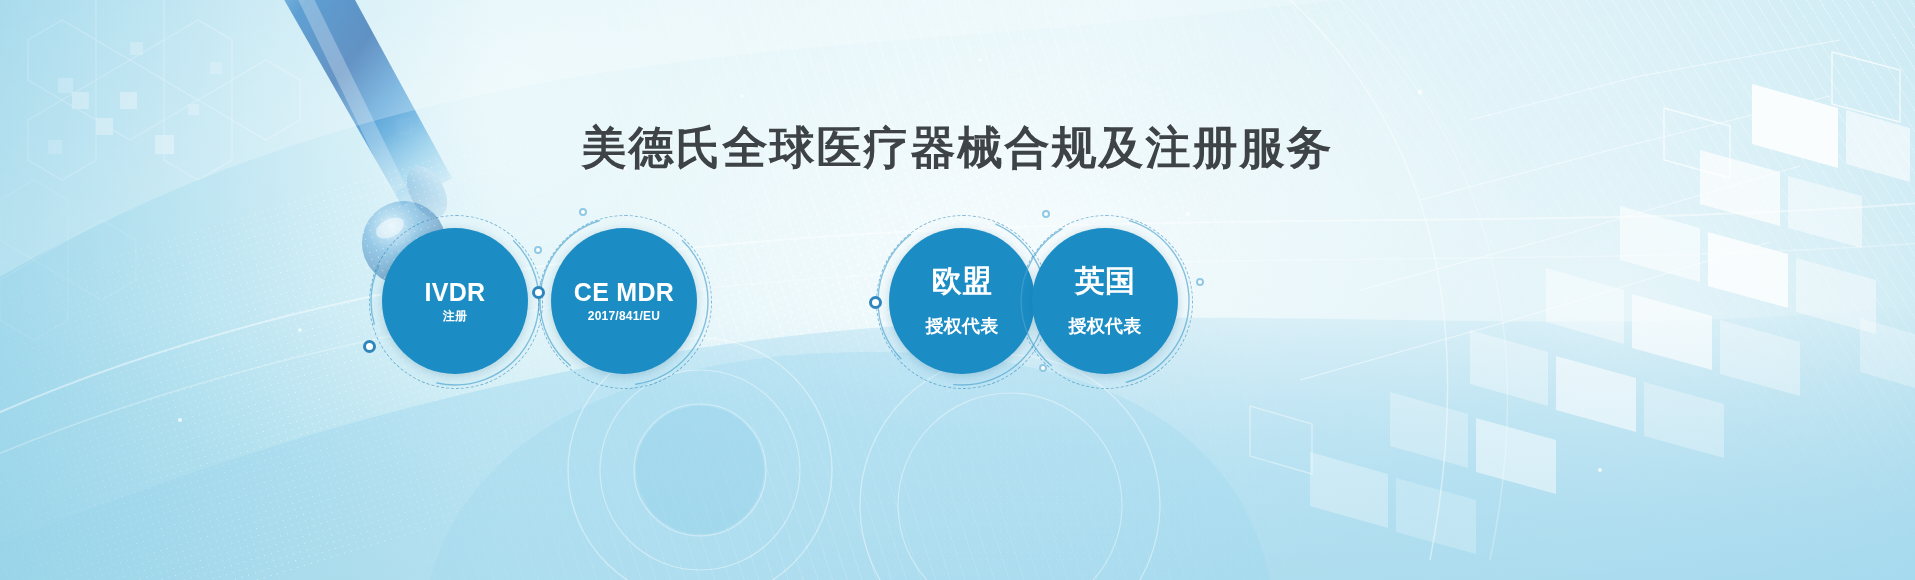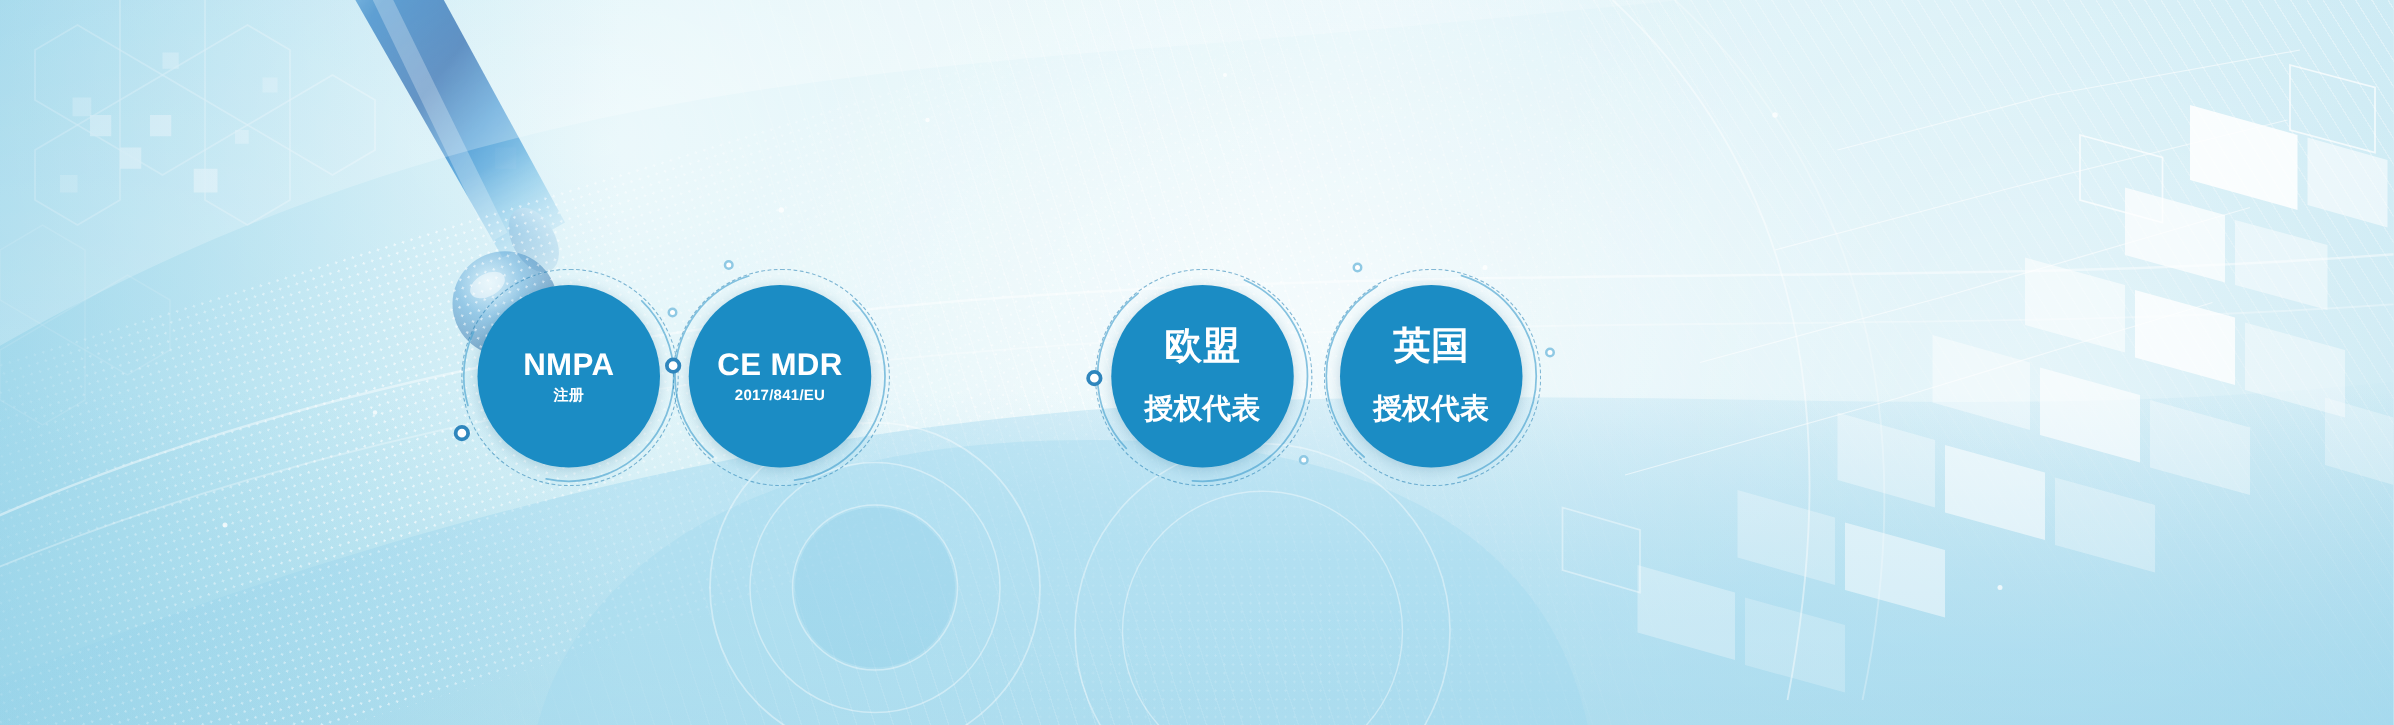--- a/index.html
+++ b/index.html
@@ -206,21 +206,21 @@
   .badge .line2 {
     color: #ffffff;
     font-weight: bold;
     font-size: 12px;
     line-height: 1.3;
     margin-top: 3px;
     letter-spacing: .2px;
     white-space: nowrap;
   }
   .badge.cn .line1 { font-size: 30px; }
-  .badge.cn .line2 { font-size: 23px; margin-top: 18px; }
+  .badge.cn .line2 { font-size: 18px; margin-top: 18px; }
 
   .node {
     position: absolute;
     width: 13px; height: 13px;
     border-radius: 50%;
     background: #ffffff;
     border: 3px solid #2f86bd;
     box-sizing: border-box;
   }
   .node.sm {
@@ -402,32 +402,33 @@
         <circle cx="1188" cy="214" r="2"></circle>
         <circle cx="1420" cy="92" r="2.2"></circle>
         <circle cx="980" cy="60" r="1.6"></circle>
         <circle cx="300" cy="330" r="1.8"></circle>
         <circle cx="180" cy="420" r="2"></circle>
         <circle cx="1600" cy="470" r="2"></circle>
       </g>
     </svg>
   </div>
 
+  <div class="title">美德氏全球医疗器械合规及注册服务</div>
 
   <div class="circle-row">
 
     <div class="badge" style="left:382px">
       <div class="dashring"></div>
       <svg class="arcring" viewBox="0 0 172 172">
         <circle cx="86" cy="86" r="84" fill="none" stroke="#4aa3d0" stroke-opacity=".65" stroke-width="1.4" stroke-dasharray="150 90 60 160" stroke-linecap="round"></circle>
       </svg>
       <div class="node" style="left:-19px; top:112px;"></div>
       <div class="node sm" style="left:152px; top:18px;"></div>
       <div class="disc">
-        <span class="line1">NMPA</span>
+        <span class="line1">IVDR</span>
         <span class="line2">注册</span>
       </div>
     </div>
 
     <div class="badge" style="left:551px">
       <div class="dashring"></div>
       <svg class="arcring" viewBox="0 0 172 172">
         <circle cx="86" cy="86" r="84" fill="none" stroke="#4aa3d0" stroke-opacity=".65" stroke-width="1.4" stroke-dasharray="120 70 180 90" stroke-linecap="round"></circle>
       </svg>
       <div class="node" style="left:-19px; top:58px;"></div>
@@ -445,21 +446,21 @@
         <circle cx="86" cy="86" r="84" fill="none" stroke="#4aa3d0" stroke-opacity=".65" stroke-width="1.4" stroke-dasharray="140 60 140 90" stroke-linecap="round"></circle>
       </svg>
       <div class="node" style="left:-20px; top:68px;"></div>
       <div class="node sm" style="left:150px; top:136px;"></div>
       <div class="disc">
         <span class="line1">欧盟</span>
         <span class="line2">授权代表</span>
       </div>
     </div>
 
-    <div class="badge cn" style="left:1072px">
+    <div class="badge cn" style="left:1032px">
       <div class="dashring"></div>
       <svg class="arcring" viewBox="0 0 172 172">
         <circle cx="86" cy="86" r="84" fill="none" stroke="#4aa3d0" stroke-opacity=".65" stroke-width="1.4" stroke-dasharray="110 80 160 70" stroke-linecap="round"></circle>
       </svg>
       <div class="node sm" style="left:164px; top:50px;"></div>
       <div class="node sm" style="left:10px; top:-18px;"></div>
       <div class="disc">
         <span class="line1">英国</span>
         <span class="line2">授权代表</span>
       </div>

